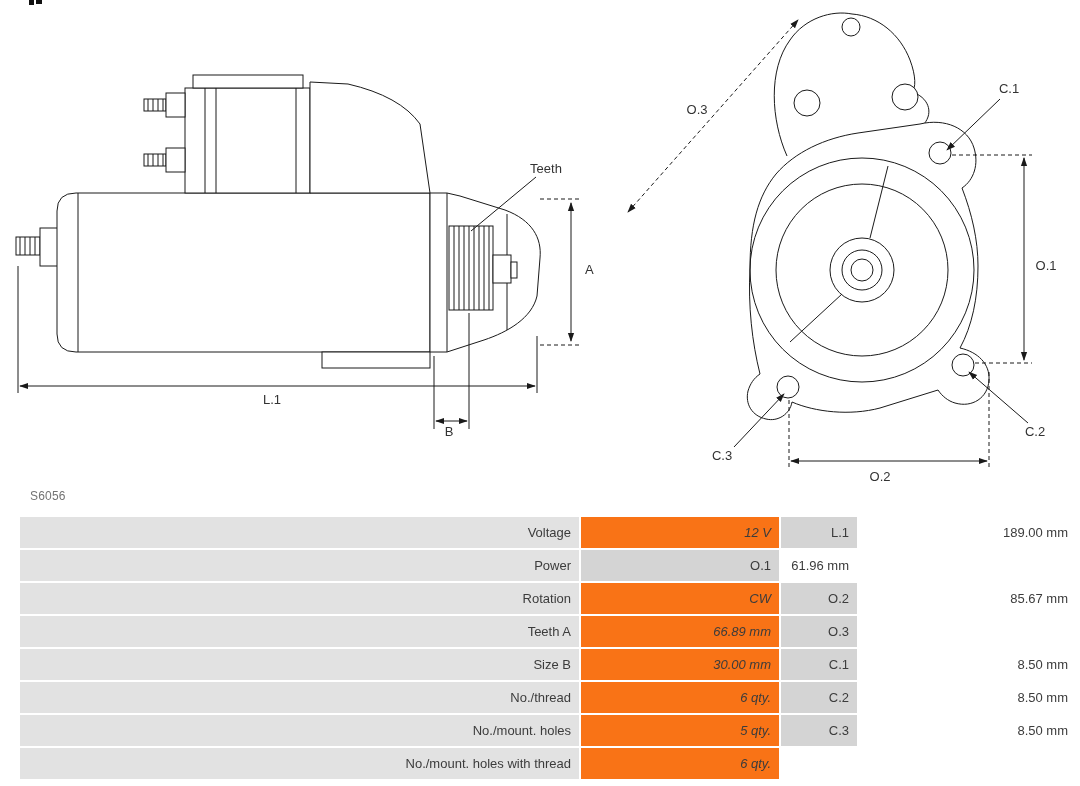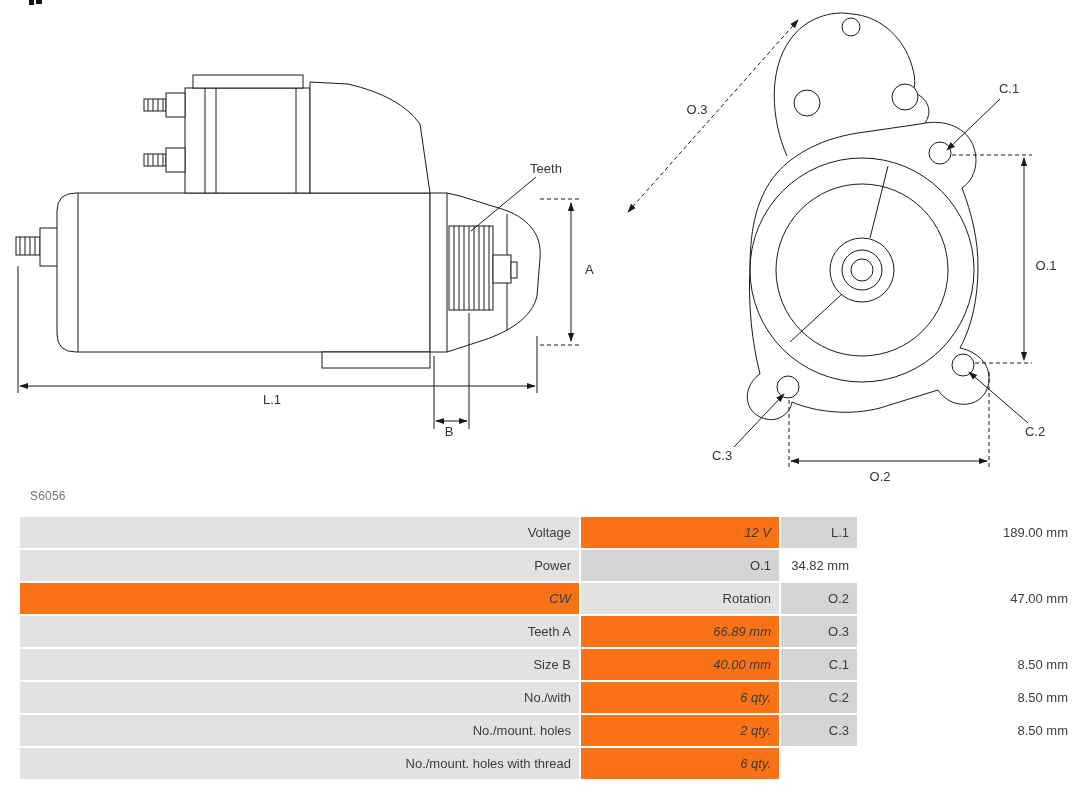--- a/index.html
+++ b/index.html
@@ -204,53 +204,53 @@
     <div class="spec-row">
       <div class="cell lbl">Voltage</div>
       <div class="cell val">12 V</div>
       <div class="cell dim">L.1</div>
       <div class="cell dimval">189.00 mm</div>
     </div>
 
     <div class="spec-row">
       <div class="cell lbl">Power</div>
       <div class="cell dim">O.1</div>
-      <div class="cell dimval">34.82 mm</div>
-    </div>
-
-    <div class="spec-row">
+      <div class="cell dimval">61.96 mm</div>
+    </div>
+
+    <div class="spec-row">
+      <div class="cell lbl">Rotation</div>
       <div class="cell val">CW</div>
-      <div class="cell lbl">Rotation</div>
       <div class="cell dim">O.2</div>
-      <div class="cell dimval">47.00 mm</div>
+      <div class="cell dimval">85.67 mm</div>
     </div>
 
     <div class="spec-row">
       <div class="cell lbl">Teeth A</div>
       <div class="cell val">66.89 mm</div>
       <div class="cell dim">O.3</div>
     </div>
 
     <div class="spec-row">
       <div class="cell lbl">Size B</div>
-      <div class="cell val">40.00 mm</div>
+      <div class="cell val">30.00 mm</div>
       <div class="cell dim">C.1</div>
       <div class="cell dimval">8.50 mm</div>
     </div>
 
     <div class="spec-row">
-      <div class="cell lbl">No./with</div>
+      <div class="cell lbl">No./thread</div>
       <div class="cell val">6 qty.</div>
       <div class="cell dim">C.2</div>
       <div class="cell dimval">8.50 mm</div>
     </div>
 
     <div class="spec-row">
       <div class="cell lbl">No./mount. holes</div>
-      <div class="cell val">2 qty.</div>
+      <div class="cell val">5 qty.</div>
       <div class="cell dim">C.3</div>
       <div class="cell dimval">8.50 mm</div>
     </div>
 
     <div class="spec-row">
       <div class="cell lbl">No./mount. holes with thread</div>
       <div class="cell val">6 qty.</div>
       <div class="cell none"></div>
       <div class="cell none"></div>
     </div>

